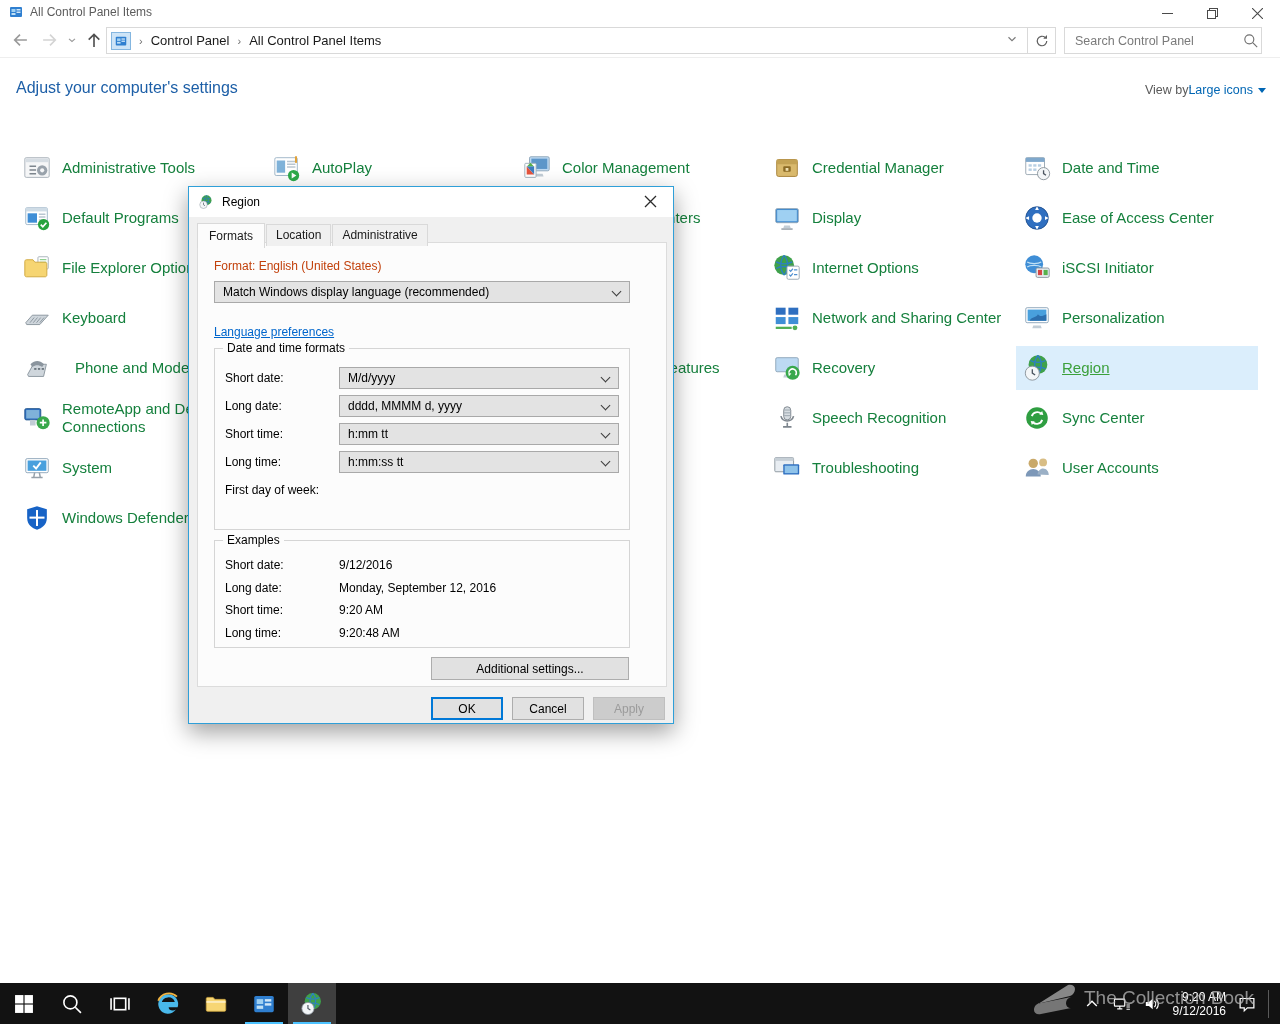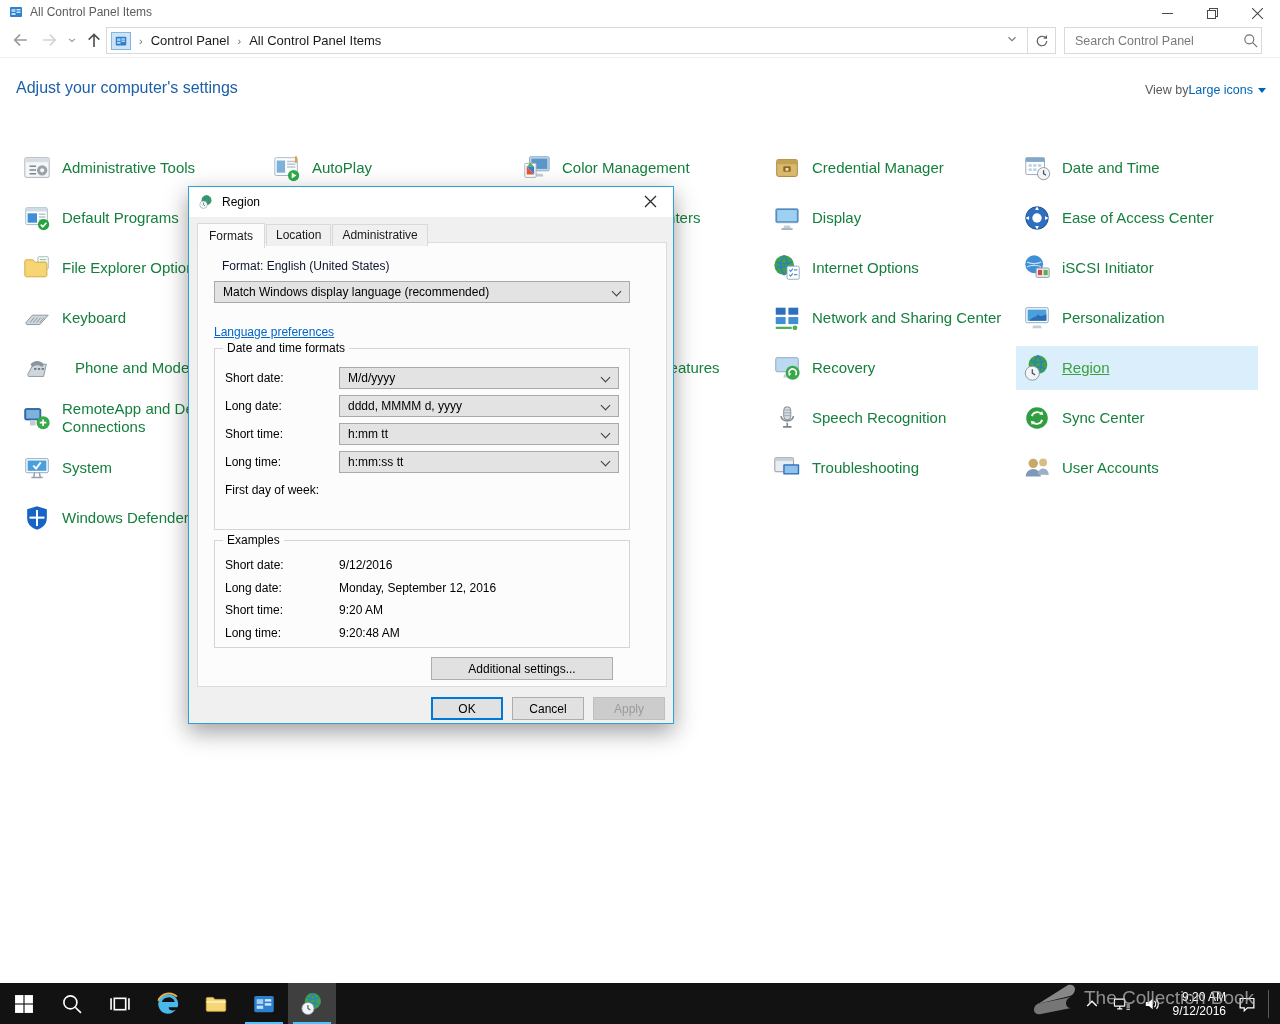--- a/index.html
+++ b/index.html
@@ -44,40 +44,40 @@
     border:1px solid #2f9fd8; box-shadow:0 8px 22px rgba(0,0,0,.38); z-index:50; }
   #dlg-titlebar { position:absolute; left:0; top:0; right:0; height:30px; background:#fff; }
   #dlg-icon { position:absolute; left:9px; top:7px; width:16px; height:16px; }
   #dlg-title { position:absolute; left:33px; top:8px; font-size:12px; color:#000; }
   #dlg-close { position:absolute; right:0; top:0; width:45px; height:29px; display:flex; align-items:center; justify-content:center; }
   #tabs { position:absolute; left:8px; top:36px; display:flex; align-items:flex-start; z-index:3; }
   .tab { font-size:12px; color:#1a1a1a; background:#f0f0f0; border:1px solid #d9d9d9; border-bottom:none;
     padding:3px 9px 4px; position:relative; top:1px; margin-right:1px; }
   .tab.active { background:#fcfcfc; padding:5px 11px 5px; top:0; z-index:4; }
   #tabpage { position:absolute; left:8px; top:55px; width:470px; height:445px; background:#fcfcfc; border:1px solid #dcdcdc; }
-  #fmt-label { position:absolute; left:24px; top:16px; font-size:12px; color:#0f172a; }
+  #fmt-label { position:absolute; left:16px; top:16px; font-size:12px; color:#c2410c; }
   .combo { height:22px; background:#e3e3e3; border:1px solid #a9a9a9; font-size:12px; color:#000;
     display:flex; align-items:center; padding:0 22px 0 8px; position:relative; white-space:nowrap; overflow:hidden; }
   .combo::after { content:''; position:absolute; right:9px; top:6px; width:6px; height:6px;
     border-right:1.4px solid #3c3c3c; border-bottom:1.4px solid #3c3c3c; transform:rotate(45deg); }
   #fmt-combo { position:absolute; left:16px; top:38px; width:416px; }
   #lang-link { position:absolute; left:16px; top:82px; font-size:12px; color:#0066cc; text-decoration:underline; }
   .groupbox { position:absolute; left:16px; width:416px; border:1px solid #d5d5d5; }
   .legend { position:absolute; left:8px; top:-8px; background:#fcfcfc; padding:0 4px; font-size:12px; color:#000; }
   #group-dtf { top:105px; height:182px; }
   #group-ex { top:297px; height:108px; }
   .frow { position:absolute; left:10px; right:10px; height:22px; display:flex; align-items:center; }
   .frow .flabel { width:114px; font-size:12px; color:#000; }
   .frow .combo { flex:1; }
   .erow { position:absolute; left:10px; right:10px; height:20px; display:flex; align-items:center; }
   .erow .flabel { width:114px; font-size:12px; color:#000; }
   .erow .evalue { font-size:12px; color:#000; }
   .btn { background:#e1e1e1; border:1px solid #adadad; font-size:12px; color:#000;
     display:flex; align-items:center; justify-content:center; font-family:inherit; }
-  #addl-btn { position:absolute; left:242px; top:470px; width:182px; height:23px; }
+  #addl-btn { position:absolute; left:242px; top:470px; width:198px; height:23px; }
   #ok-btn { position:absolute; left:242px; top:510px; width:72px; height:23px; border:2px solid #0078d7; }
   #cancel-btn { position:absolute; left:323px; top:510px; width:72px; height:23px; }
   #apply-btn { position:absolute; left:404px; top:510px; width:72px; height:23px; color:#9b9b9b; background:#cccccc; border-color:#bfbfbf; }
 
   
   #taskbar { position:absolute; left:0; top:983px; width:1280px; height:41px; background:#121212; z-index:80; }
   .tb-btn { position:absolute; top:0; width:48px; height:41px; display:flex; align-items:center; justify-content:center; }
   .tb-btn.running::after { content:''; position:absolute; left:5px; right:5px; bottom:0; height:2px; background:#4cc2ff; }
   .tb-btn.active { background:#3f3f3f; }
   .tb-btn .ic { width:26px; height:26px; }

